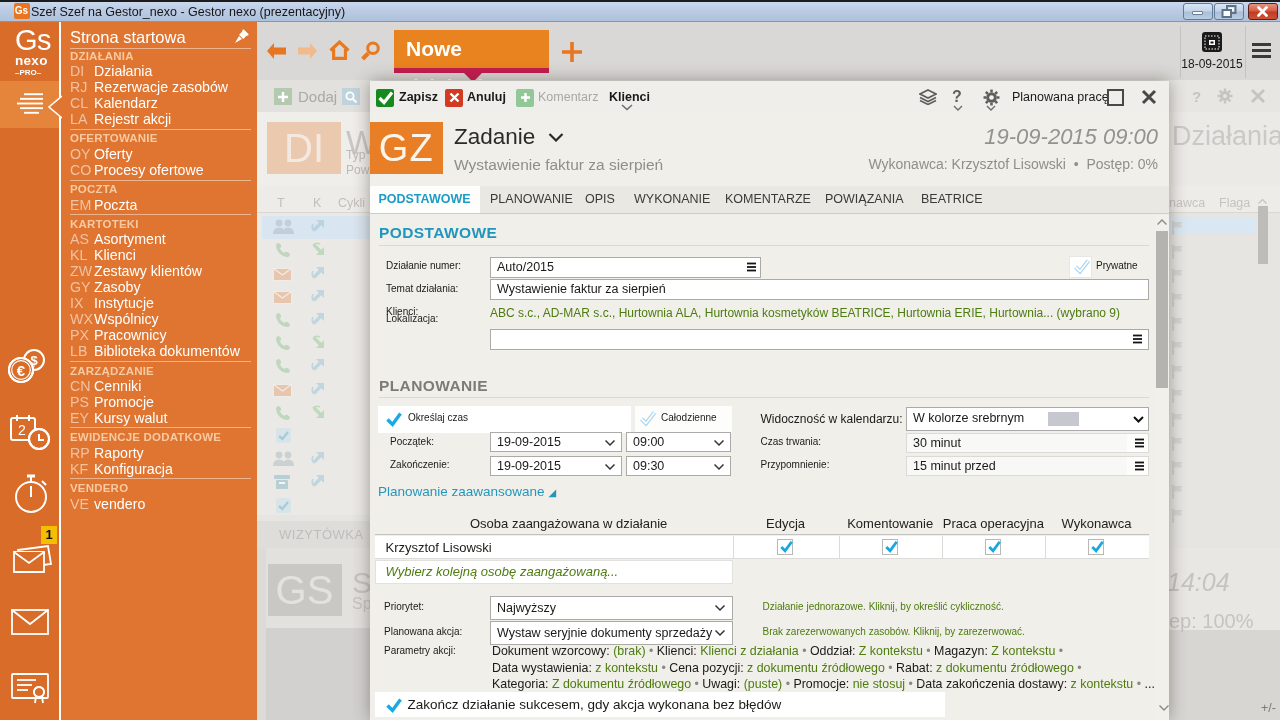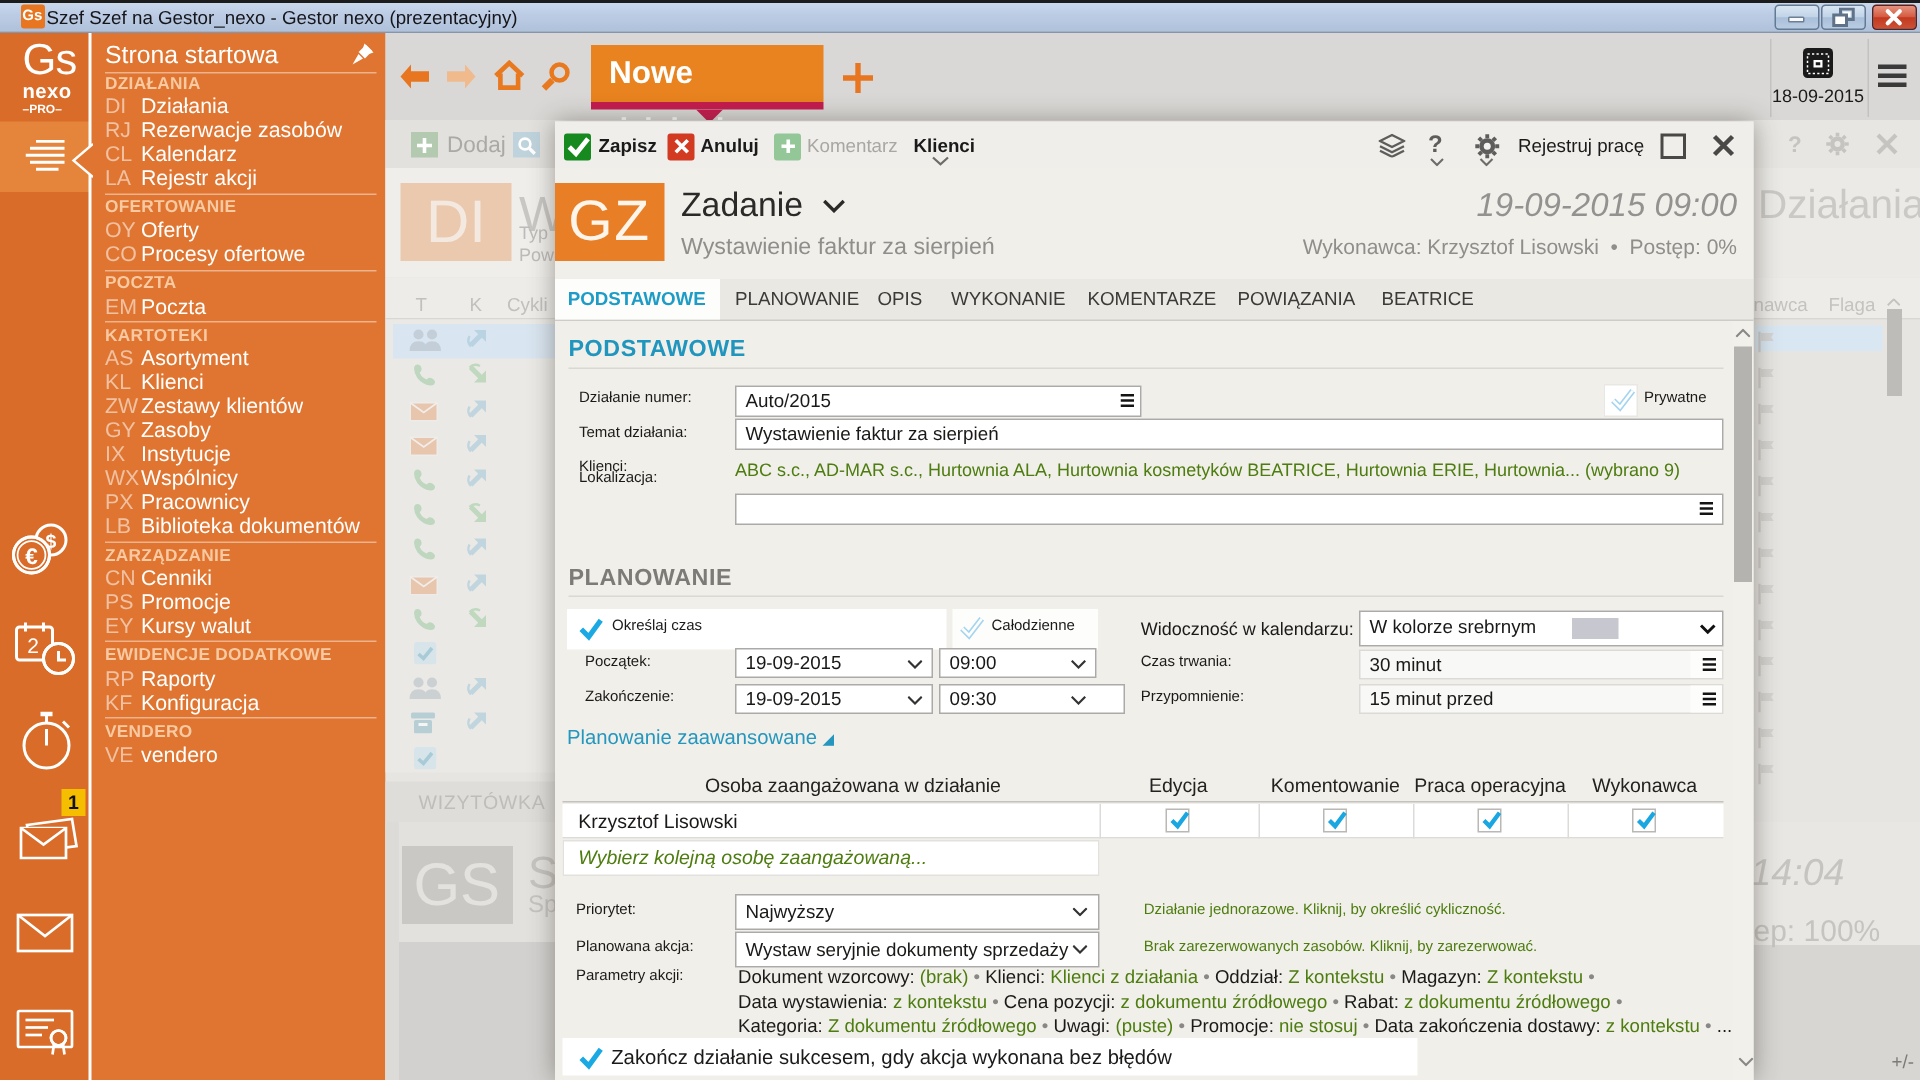--- a/index.html
+++ b/index.html
@@ -525,21 +525,21 @@
         <line x1="8" y1="13" x2="8" y2="15.5"></line>
         <line x1="0.5" y1="8" x2="3" y2="8"></line>
         <line x1="13" y1="8" x2="15.5" y2="8"></line>
         <line x1="2.7" y1="2.7" x2="4.5" y2="4.5"></line>
         <line x1="11.5" y1="11.5" x2="13.3" y2="13.3"></line>
         <line x1="13.3" y1="2.7" x2="11.5" y2="4.5"></line>
         <line x1="2.7" y1="13.3" x2="4.5" y2="11.5"></line>
       </g>
     </g>
   </svg>
-<div class="abs" style="left:1012px;top:90px;font-size:12.5px;color:#1A1A1A">Rejestruj pracę</div>
+<div class="abs" style="left:1012px;top:90px;font-size:12.5px;color:#1A1A1A">Planowana pracę</div>
 <div class="abs" style="left:1107px;top:89px;width:16.5px;height:16.5px;border:2.8px solid #4A4846"></div>
 <svg class="abs" style="left:1141px;top:89px" width="16" height="16" viewBox="0 0 16 16">
     <path d="M2 2 L14 14 M14 2 L2 14" stroke="#4A4846" stroke-width="3"></path>
   </svg>
 
 <div class="abs" style="left:369.5px;top:112px;width:799.5px;height:74px;background:#F0EFEA"></div>
 <div class="abs" style="left:369.5px;top:121.5px;width:73.5px;height:52px;background:#E87E26;color:#FDF4EA;font-size:38px;text-align:center;line-height:52px;letter-spacing:1px">GZ</div>
 <div class="abs" style="left:454px;top:124px;font-size:22.5px;color:#2B2A28">Zadanie</div>
 <svg class="abs" style="left:548px;top:133px" width="16" height="9" viewBox="0 0 16 9">
     <path d="M1.5 1 L8 7.5 L14.5 1" fill="none" stroke="#2B2A28" stroke-width="2.2"></path>
@@ -625,21 +625,21 @@
       <line x1="0" y1="1.5" x2="9" y2="1.5"></line>
       <line x1="0" y1="5" x2="9" y2="5"></line>
       <line x1="0" y1="8.5" x2="9" y2="8.5"></line>
     </g>
   </svg>
 <div class="lbl" style="left:390px;top:459px">Zakończenie:</div>
 <div class="inp" style="left:490px;top:455.5px;width:131.5px;height:20px;line-height:18px">19-09-2015</div>
 <svg class="abs" style="left:605px;top:463.5px" width="10" height="6" viewBox="0 0 10 6">
     <path d="M0.5 0.5 L5 5 L9.5 0.5" fill="none" stroke="#333" stroke-width="1.45"></path>
   </svg>
-<div class="inp" style="left:626px;top:455.5px;width:124px;height:20px;line-height:18px">09:30</div>
+<div class="inp" style="left:626px;top:455.5px;width:105px;height:20px;line-height:18px">09:30</div>
 <svg class="abs" style="left:714px;top:463.5px" width="10" height="6" viewBox="0 0 10 6">
     <path d="M0.5 0.5 L5 5 L9.5 0.5" fill="none" stroke="#333" stroke-width="1.45"></path>
   </svg>
 <div class="lbl" style="left:760.5px;top:459px">Przypomnienie:</div>
 <div class="inp" style="left:906px;top:456px;width:243px;height:20px;line-height:18px;background:#F8F8F6;border-color:#DBDAD7">15 minut przed</div>
 <div class="abs" style="left:1127px;top:457px;width:21px;height:18px;background:#FDFDFC"></div>
 <svg class="abs" style="left:1135px;top:461px" width="9" height="10" viewBox="0 0 9 10">
     <g stroke="#141414" stroke-width="1.8">
       <line x1="0" y1="1.5" x2="9" y2="1.5"></line>
       <line x1="0" y1="5" x2="9" y2="5"></line>

